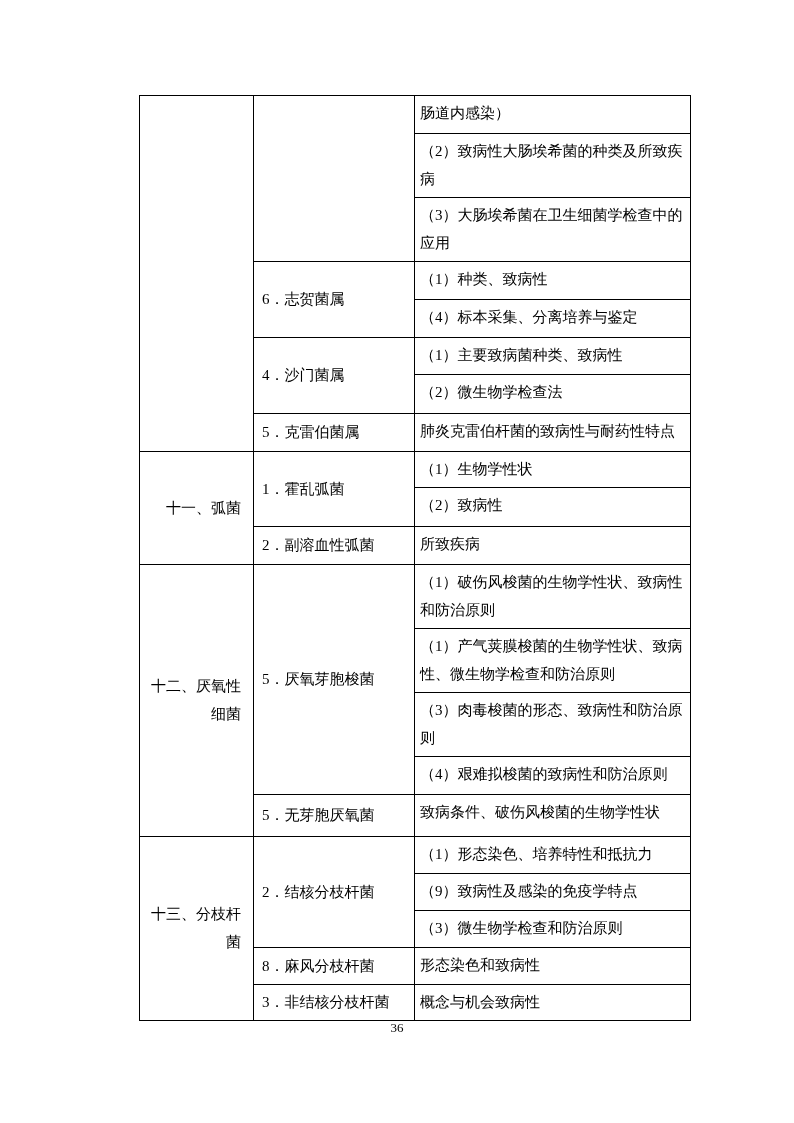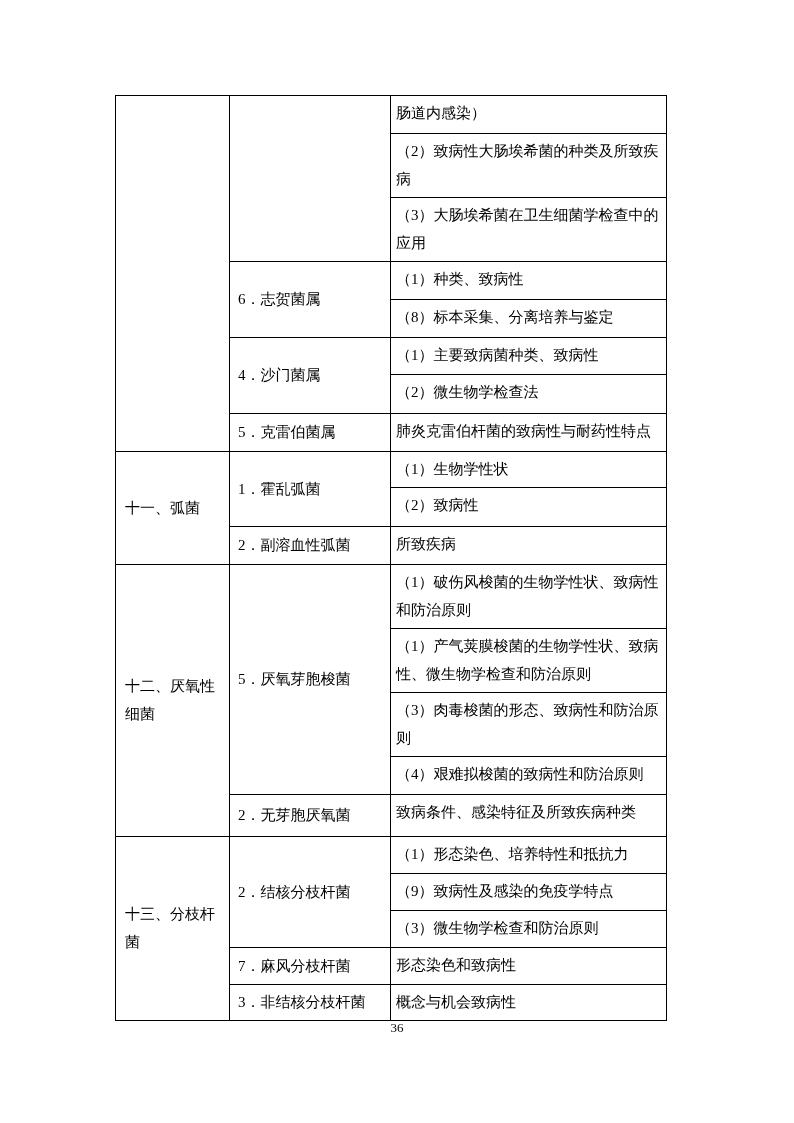--- a/index.html
+++ b/index.html
@@ -10,35 +10,35 @@
     font-family: "Liberation Serif", "DejaVu Serif", serif;
   }
   .page {
     position: relative;
     width: 794px; height: 1123px;
     background: #ffffff;
     overflow: hidden;
   }
   table.syllabus {
     position: absolute;
-    left: 115px; top: 95px;
+    left: 139px; top: 95px;
     width: 551px;
     border-collapse: collapse;
     table-layout: fixed;
     font-family: Liberation Serif, serif;
   }
   td {
     border: 1px solid #000;
     font-size: 15px;
     line-height: 28px;
     color: #000;
     overflow: hidden;
     word-break: break-all;
   }
-  td.c1 { padding: 3px 12px 4px 9px;  vertical-align: middle; }
+  td.c1 { padding: 3px 12px 4px 9px;  vertical-align: middle; text-align: right; }
   td.c2 { padding: 3px 2px 4px 8px;  vertical-align: middle; }
   td.c3 { padding: 3px 2px 4px 5px;  vertical-align: top; }
   .pageno {
     position: absolute;
     left: 0; top: 1020px;
     width: 794px;
     text-align: center;
     font-size: 13px;
     color: #000;
   }
@@ -65,21 +65,21 @@
         <td class="c3">（2）致病性大肠埃希菌的种类及所致疾病</td>
       </tr>
       <tr style="height:62px">
         <td class="c3">（3）大肠埃希菌在卫生细菌学检查中的应用</td>
       </tr>
       <tr style="height:38px">
         <td class="c2" rowspan="2">6．志贺菌属</td>
         <td class="c3">（1）种类、致病性</td>
       </tr>
       <tr style="height:38px">
-        <td class="c3">（8）标本采集、分离培养与鉴定</td>
+        <td class="c3">（4）标本采集、分离培养与鉴定</td>
       </tr>
       <tr style="height:37px">
         <td class="c2" rowspan="2">4．沙门菌属</td>
         <td class="c3">（1）主要致病菌种类、致病性</td>
       </tr>
       <tr style="height:39px">
         <td class="c3">（2）微生物学检查法</td>
       </tr>
       <tr style="height:38px">
         <td class="c2">5．克雷伯菌属</td>
@@ -107,37 +107,37 @@
       <tr style="height:63px">
         <td class="c3">（1）产气荚膜梭菌的生物学性状、致病性、微生物学检查和防治原则</td>
       </tr>
       <tr style="height:60px">
         <td class="c3">（3）肉毒梭菌的形态、致病性和防治原则</td>
       </tr>
       <tr style="height:38px">
         <td class="c3">（4）艰难拟梭菌的致病性和防治原则</td>
       </tr>
       <tr style="height:42px">
-        <td class="c2">2．无芽胞厌氧菌</td>
-        <td class="c3">致病条件、感染特征及所致疾病种类</td>
+        <td class="c2">5．无芽胞厌氧菌</td>
+        <td class="c3">致病条件、破伤风梭菌的生物学性状</td>
       </tr>
 
       <tr style="height:37px">
         <td class="c1" rowspan="5">十三、分枝杆菌</td>
         <td class="c2" rowspan="3">2．结核分枝杆菌</td>
         <td class="c3">（1）形态染色、培养特性和抵抗力</td>
       </tr>
       <tr style="height:37px">
         <td class="c3">（9）致病性及感染的免疫学特点</td>
       </tr>
       <tr style="height:37px">
         <td class="c3">（3）微生物学检查和防治原则</td>
       </tr>
       <tr style="height:37px">
-        <td class="c2">7．麻风分枝杆菌</td>
+        <td class="c2">8．麻风分枝杆菌</td>
         <td class="c3">形态染色和致病性</td>
       </tr>
       <tr style="height:35px">
         <td class="c2">3．非结核分枝杆菌</td>
         <td class="c3">概念与机会致病性</td>
       </tr>
     </tbody>
   </table>
 
   <div class="pageno">36</div>

